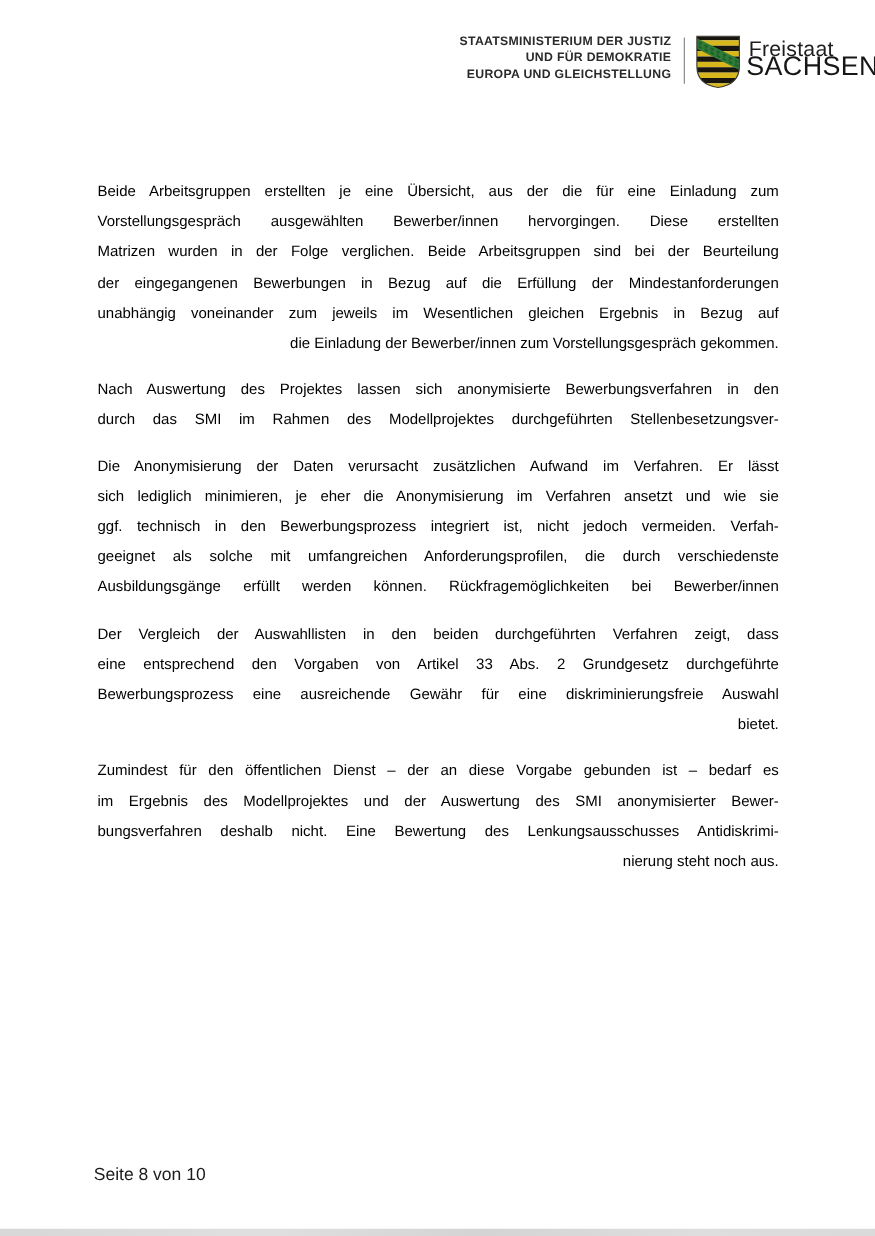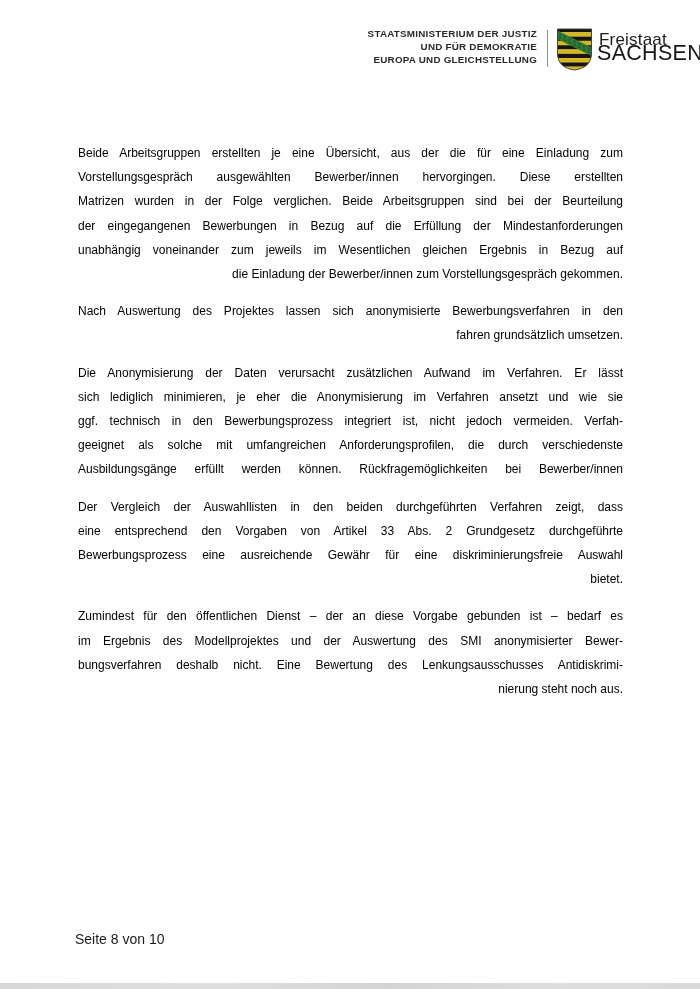--- a/index.html
+++ b/index.html
@@ -132,21 +132,21 @@
       <div class="paragraph">
         <div class="line just">Beide Arbeitsgruppen erstellten je eine Übersicht, aus der die für eine Einladung zum</div>
         <div class="line just">Vorstellungsgespräch ausgewählten Bewerber/innen hervorgingen. Diese erstellten</div>
         <div class="line just">Matrizen wurden in der Folge verglichen. Beide Arbeitsgruppen sind bei der Beurteilung</div>
         <div class="line just">der eingegangenen Bewerbungen in Bezug auf die Erfüllung der Mindestanforderungen</div>
         <div class="line just">unabhängig voneinander zum jeweils im Wesentlichen gleichen Ergebnis in Bezug auf</div>
         <div class="line">die Einladung der Bewerber/innen zum Vorstellungsgespräch gekommen.</div>
       </div>
       <div class="paragraph">
         <div class="line just">Nach Auswertung des Projektes lassen sich anonymisierte Bewerbungsverfahren in den</div>
-        <div class="line">fahren grundsätzlich umsetzen.</div>
+        <div class="line just">durch das SMI im Rahmen des Modellprojektes durchgeführten Stellenbesetzungsver-</div>
       </div>
       <div class="paragraph">
         <div class="line just">Die Anonymisierung der Daten verursacht zusätzlichen Aufwand im Verfahren. Er lässt</div>
         <div class="line just">sich lediglich minimieren, je eher die Anonymisierung im Verfahren ansetzt und wie sie</div>
         <div class="line just">ggf. technisch in den Bewerbungsprozess integriert ist, nicht jedoch vermeiden. Verfah-</div>
         <div class="line just">geeignet als solche mit umfangreichen Anforderungsprofilen, die durch verschiedenste</div>
         <div class="line just">Ausbildungsgänge erfüllt werden können. Rückfragemöglichkeiten bei Bewerber/innen</div>
       </div>
       <div class="paragraph">
         <div class="line just">Der Vergleich der Auswahllisten in den beiden durchgeführten Verfahren zeigt, dass</div>

